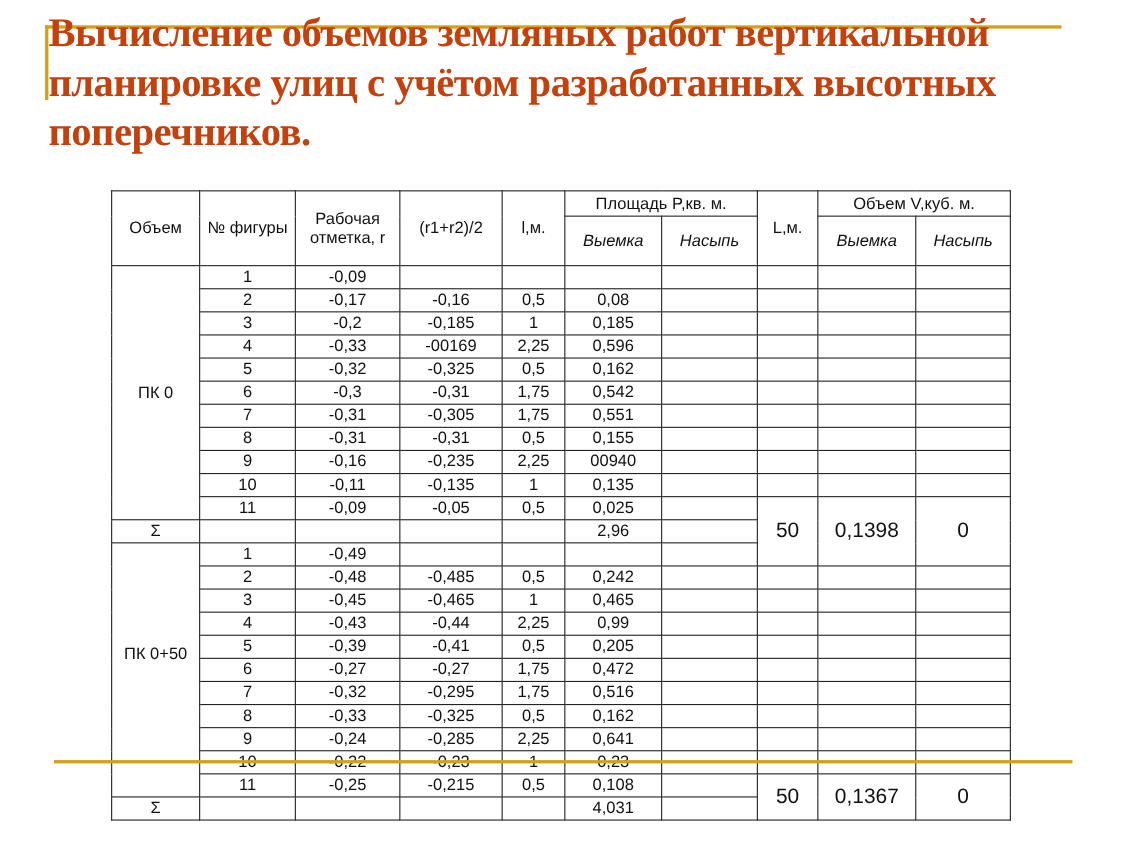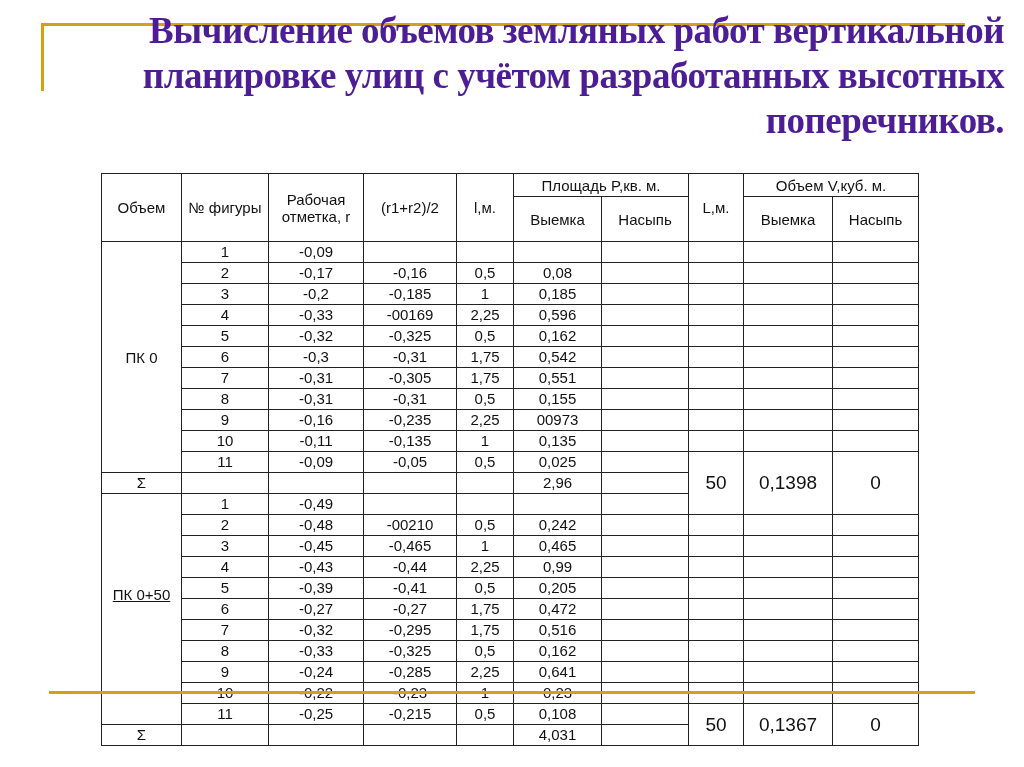--- a/index.html
+++ b/index.html
@@ -2,38 +2,38 @@
 <html><head>
 <meta charset="utf-8">
 <style>
   html, body { margin: 0; padding: 0; background: #ffffff; }
   body { width: 1024px; height: 767px; position: relative; overflow: hidden; font-family: "Liberation Sans", sans-serif; }
   .deco-top { position: absolute; left: 41px; top: 23px; width: 924px; height: 3px; background: #d4a017; }
   .deco-left { position: absolute; left: 41px; top: 23px; width: 3px; height: 68px; background: #d4a017; }
   .deco-bottom { position: absolute; left: 49px; top: 691px; width: 926px; height: 3px; background: #d4a017; z-index: 5; }
   .title {
     position: absolute; left: 44px; top: 8px; width: 960px;
-    text-align: right; color: #4c1d95;
+    text-align: left; color: #c2410c;
     font-family: "Liberation Serif", "DejaVu Serif", serif;
     font-weight: bold; font-size: 37px; line-height: 45px;
     letter-spacing: -0.5px;
   }
   table.grid {
     position: absolute; left: 101px; top: 173px;
     border-collapse: collapse; table-layout: fixed;
     font-family: "Liberation Sans", sans-serif; font-size: 15px; color: #111;
   }
   table.grid td, table.grid th {
     border: 1.5px solid #222; padding: 0; text-align: center; vertical-align: middle;
     font-weight: normal; overflow: hidden; white-space: nowrap;
   }
   table.grid tbody td { height: 20px; line-height: 20px; }
   table.grid th { line-height: 17px; white-space: normal; }
   .hdr-top th { height: 22px; }
-  .hdr-sub th { height: 44px; }
+  .hdr-sub th { height: 44px; font-style: italic; }
   .pk-label { white-space: normal !important; line-height: 19px !important; }
   .merged-vals { font-size: 19px; }
 </style>
 </head>
 <body>
 
 <div class="deco-top"></div>
 <div class="deco-left"></div>
 <div class="deco-bottom"></div>
 
@@ -158,21 +158,21 @@
         <td></td>
         <td></td>
         <td></td>
         <td></td>
       </tr>
       <tr>
         <td>9</td>
         <td>-0,16</td>
         <td>-0,235</td>
         <td>2,25</td>
-        <td>00973</td>
+        <td>00940</td>
         <td></td>
         <td></td>
         <td></td>
         <td></td>
       </tr>
       <tr>
         <td>10</td>
         <td>-0,11</td>
         <td>-0,135</td>
         <td>1</td>
@@ -196,32 +196,32 @@
       <tr>
         <td>Σ</td>
         <td></td>
         <td></td>
         <td></td>
         <td></td>
         <td>2,96</td>
         <td></td>
       </tr>
       <tr>
-        <td rowspan="11" class="pk-label" style="padding-bottom: 30px; text-decoration: underline;">ПК 0+50</td>
+        <td rowspan="11" class="pk-label" style="padding-bottom: 30px;">ПК 0+50</td>
         <td>1</td>
         <td>-0,49</td>
         <td></td>
         <td></td>
         <td></td>
         <td></td>
       </tr>
       <tr>
         <td>2</td>
         <td>-0,48</td>
-        <td>-00210</td>
+        <td>-0,485</td>
         <td>0,5</td>
         <td>0,242</td>
         <td></td>
         <td></td>
         <td></td>
         <td></td>
       </tr>
       <tr>
         <td>3</td>
         <td>-0,45</td>

